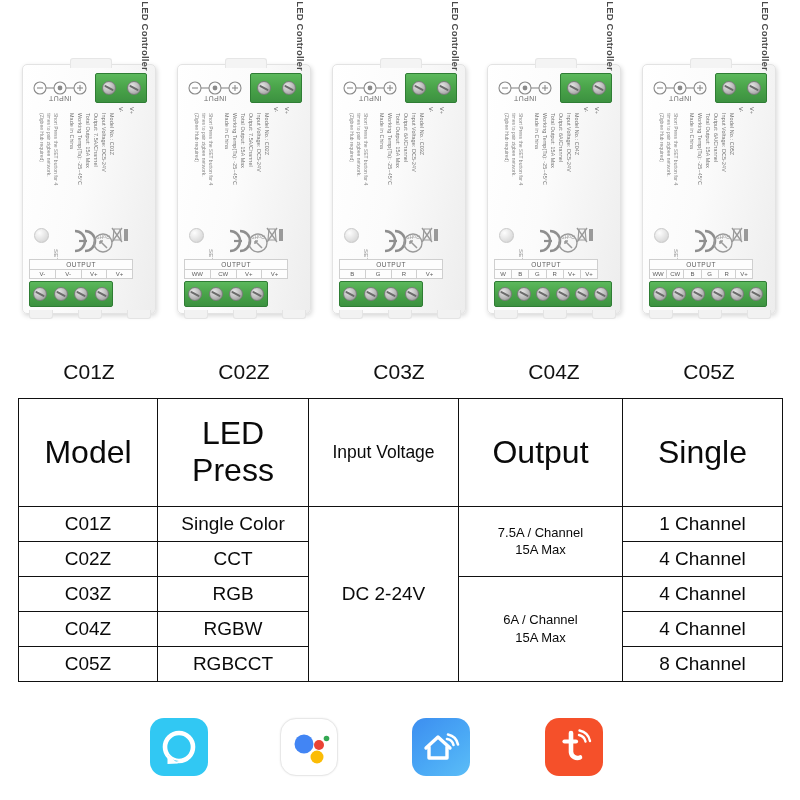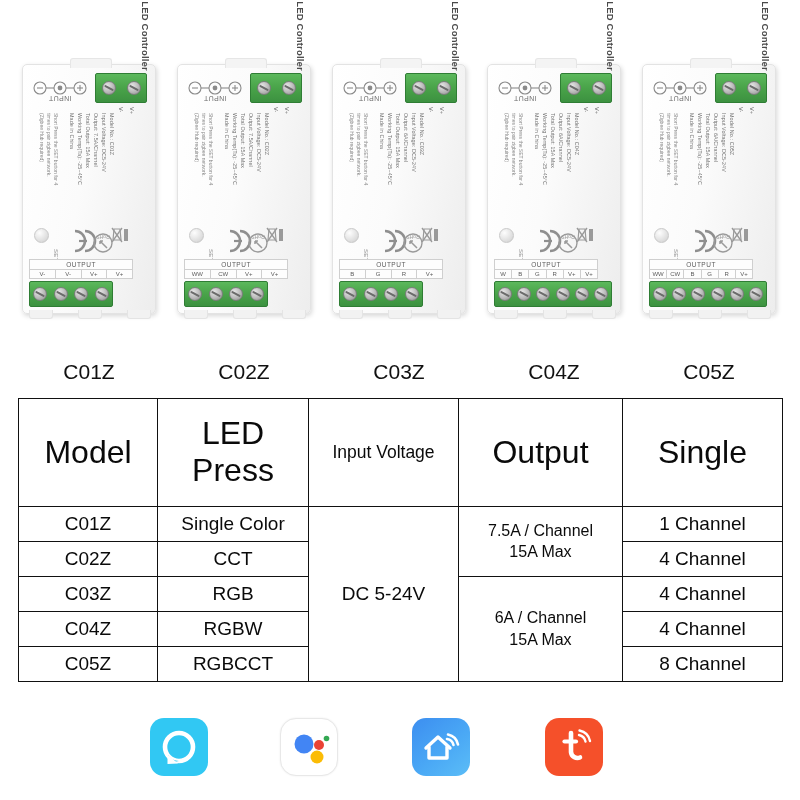--- a/index.html
+++ b/index.html
@@ -144,21 +144,21 @@
   }
   .spec-table td {
     border: 1.6px solid #111;
     text-align: center;
     vertical-align: middle;
     color: #0a0a0a;
   }
   .hdr-lg { font-size: 32px; }
   .hdr-sm { font-size: 17.5px; }
   .cell    { font-size: 19px; }
-  .cell-sm { font-size: 16px; line-height: 1.35; }
+  .cell-sm { font-size: 13px; line-height: 1.35; }
   .col-model   { width: 139px; }
   .col-led     { width: 151px; }
   .col-volt    { width: 150px; }
   .col-output  { width: 164px; }
   .col-channel { width: 160px; }
 
   
   .logos { position: absolute; left: 0; top: 700px; width: 800px; height: 100px; }
   .logo { position: absolute; top: 18px; width: 58px; height: 58px; }
 
@@ -581,21 +581,21 @@
       <tr>
         <td class="hdr-lg">Model</td>
         <td class="hdr-lg">LED Press</td>
         <td class="hdr-sm">Input Voltage</td>
         <td class="hdr-lg">Output</td>
         <td class="hdr-lg">Single</td>
       </tr>
       <tr>
         <td class="cell">C01Z</td>
         <td class="cell">Single Color</td>
-        <td class="cell" rowspan="5">DC 5-24V</td>
+        <td class="cell" rowspan="5">DC 2-24V</td>
         <td class="cell-sm" rowspan="2">
           <div>7.5A / Channel</div>
           <div>15A Max</div>
         </td>
         <td class="cell">1 Channel</td>
       </tr>
       <tr>
         <td class="cell">C02Z</td>
         <td class="cell">CCT</td>
         <td class="cell">4 Channel</td>

